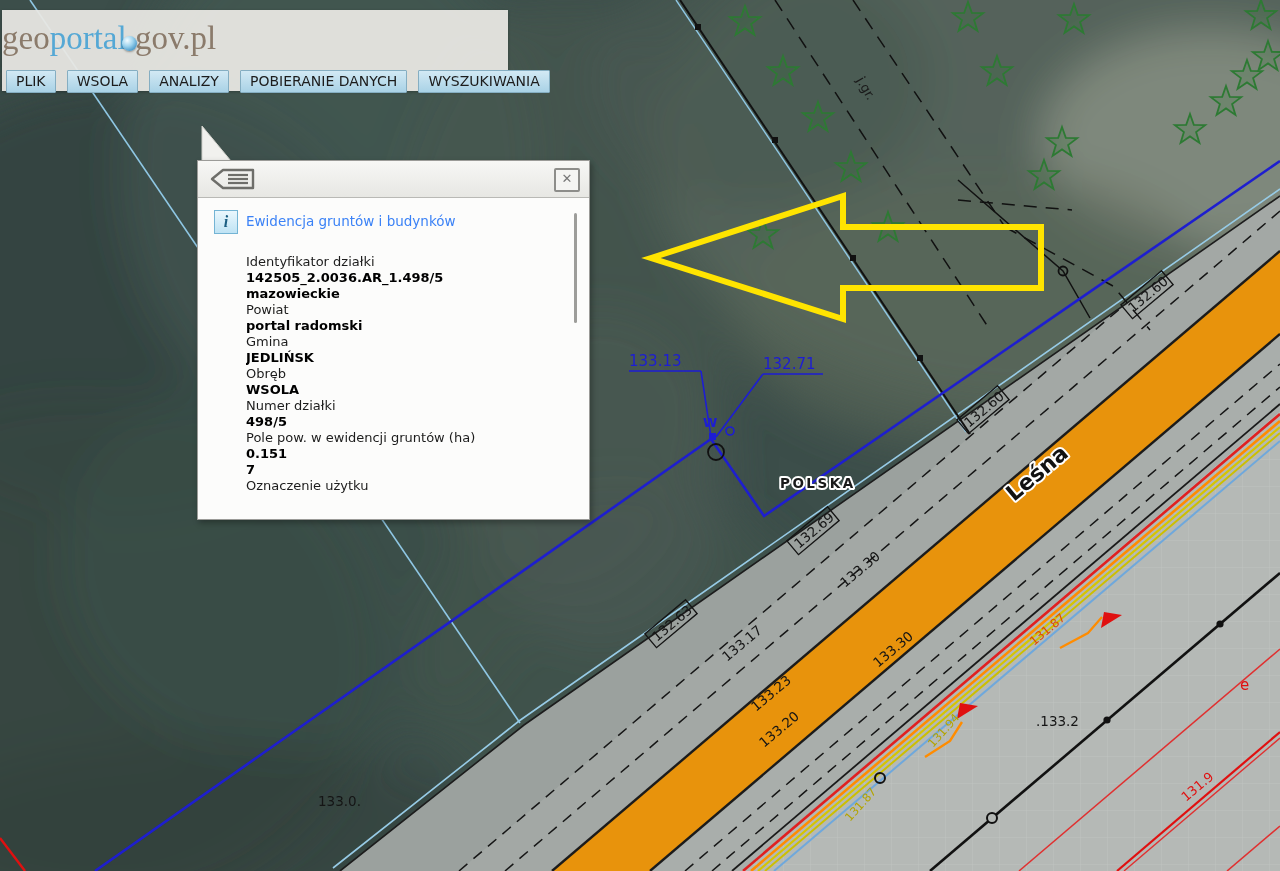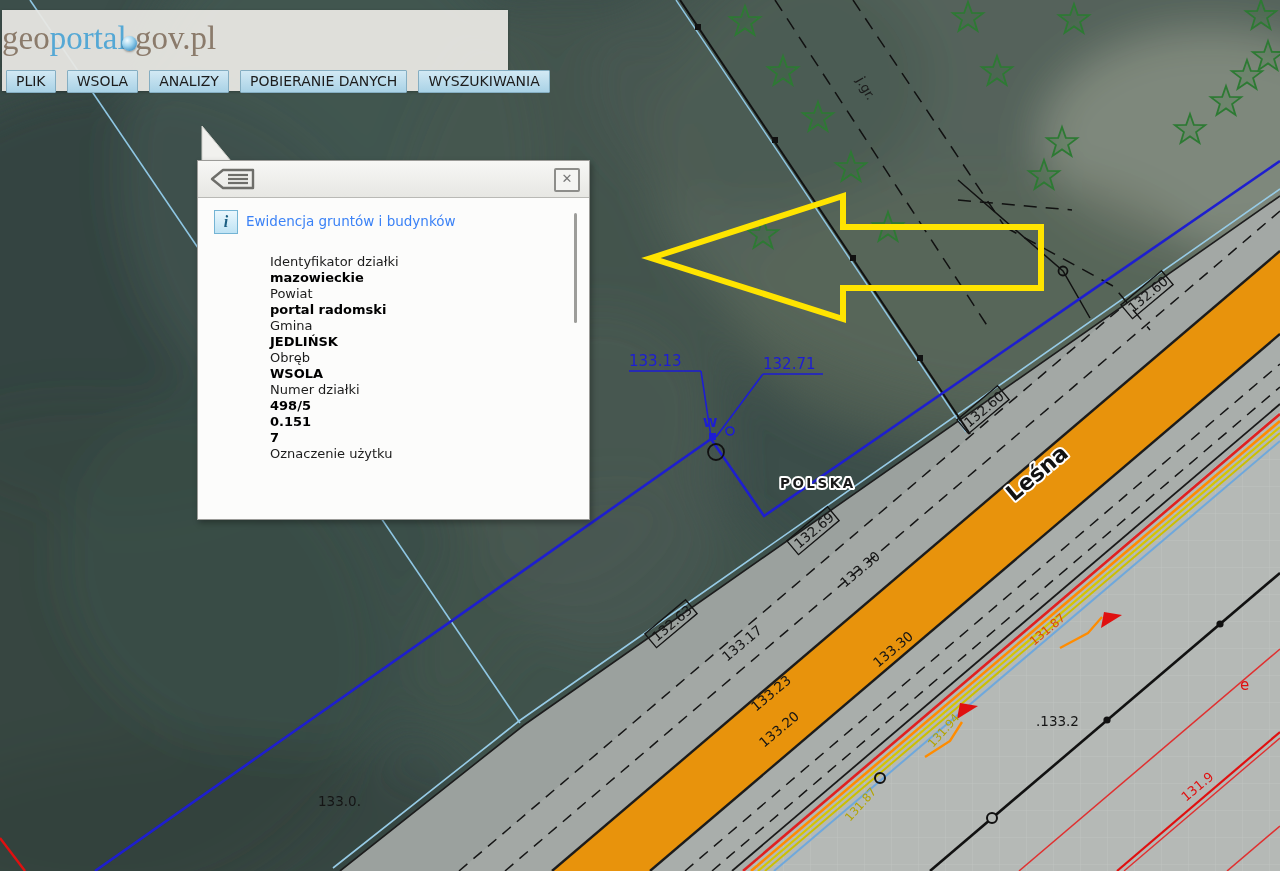--- a/index.html
+++ b/index.html
@@ -33,21 +33,21 @@
     border-radius:2px;color:#777;font-size:13px;line-height:17px;text-align:center;cursor:pointer;
     background:#f4f4f2;}
   #popup-scroll{position:absolute;right:12px;top:52px;width:3px;height:110px;background:#9d9d9a;border-radius:2px;cursor:pointer;}
   #popup-title-row{position:absolute;left:16px;top:49px;right:20px;height:24px;}
   #info-icon{position:absolute;left:0;top:0;width:22px;height:22px;border:1px solid #74b4d4;
     background:linear-gradient(#eaf7fd,#bfe3f4);color:#1b5e82;text-align:center;
     font-family:"Liberation Serif",serif;font-weight:bold;font-style:italic;font-size:16px;line-height:21px;}
   #popup-title{position:absolute;left:32px;top:3px;font-size:13.5px;color:#3b82f6;}
   #popup-rows{position:absolute;left:48px;top:93px;right:14px;bottom:0;overflow:hidden;
     font-size:13px;color:#1c1c1c;}
-  #popup-rows div{line-height:16px;height:16px;white-space:nowrap;margin-left:24px;}
+  #popup-rows div{line-height:16px;height:16px;white-space:nowrap;}
   #popup-rows .val{font-weight:bold;color:#000;}
 
   
   .mtext{font-family:"DejaVu Sans","Liberation Sans",sans-serif;}
   .rdlab{font-size:13.5px;fill:#151515;}
   .lblbox{fill:none;stroke:#151515;stroke-width:1.4;}
   .bluetxt{font-size:15px;fill:#1d1dd4;}
   .halo{paint-order:stroke;stroke:#fff;stroke-width:4px;stroke-linejoin:round;}
 </style>
 </head>
@@ -267,29 +267,31 @@
     <div id="close-btn">✕</div>
   </div>
 
   <div id="popup-title-row">
     <div id="info-icon">i</div>
     <div id="popup-title">Ewidencja gruntów i budynków</div>
   </div>
 
   <div id="popup-rows">
     <div>Identyfikator działki</div>
+    <div class="val">142505_2.0036.AR_1.498/5</div>
     <div class="val">mazowieckie</div>
     <div>Powiat</div>
     <div class="val">portal radomski</div>
     <div>Gmina</div>
     <div class="val">JEDLIŃSK</div>
     <div>Obręb</div>
     <div class="val">WSOLA</div>
     <div>Numer działki</div>
     <div class="val">498/5</div>
+    <div>Pole pow. w ewidencji gruntów (ha)</div>
     <div class="val">0.151</div>
     <div class="val">7</div>
     <div>Oznaczenie użytku</div>
   </div>
 
   <div id="popup-scroll"></div>
 </div>
 
 </div>
 

